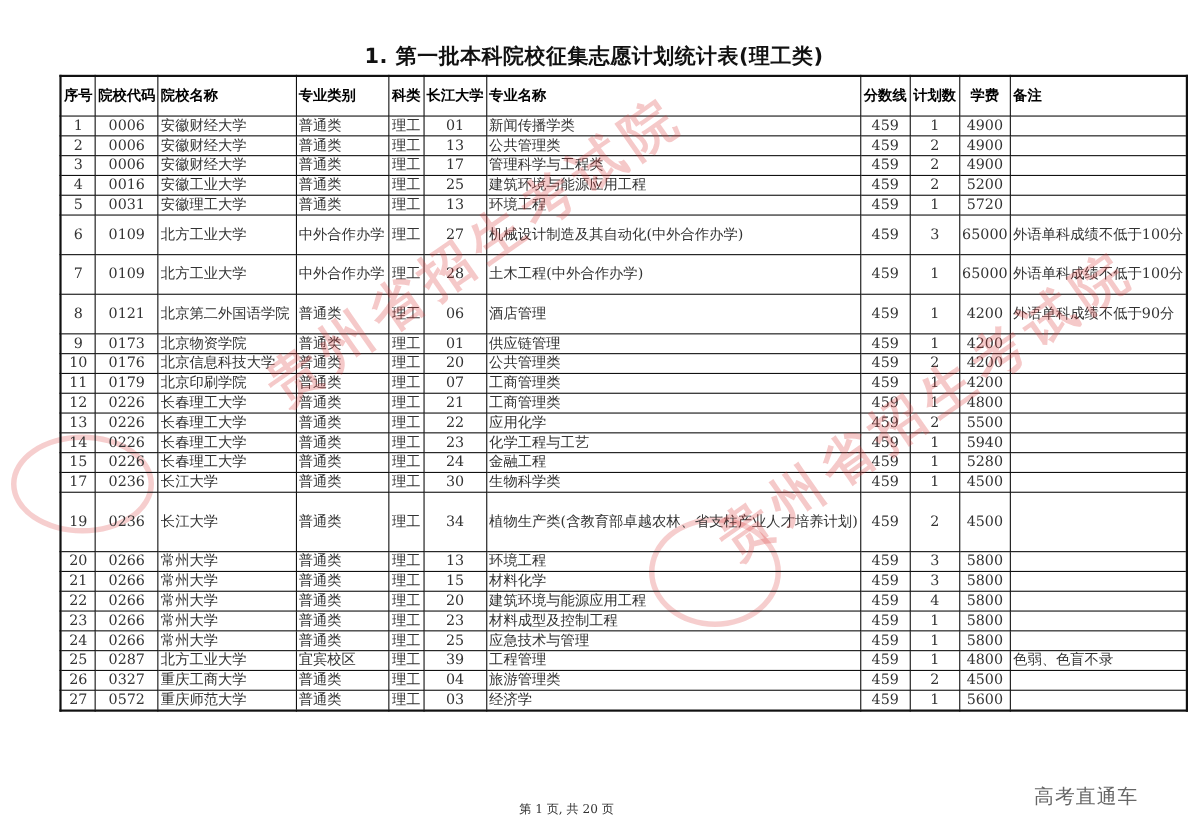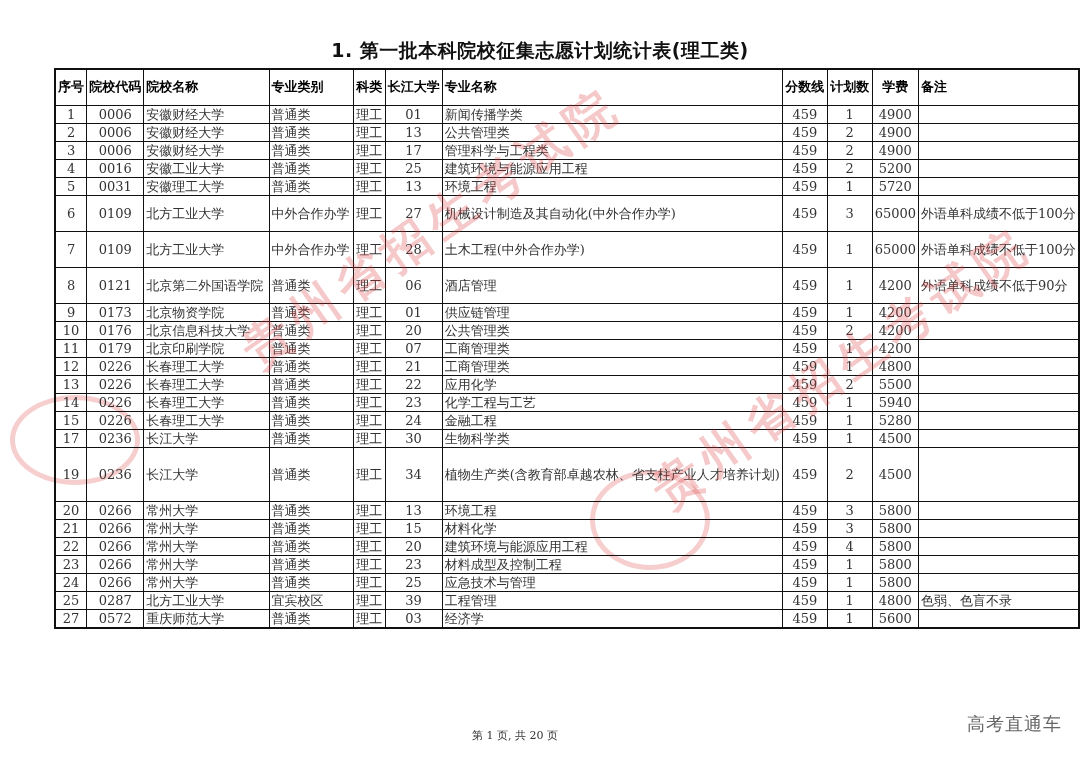--- a/index.html
+++ b/index.html
@@ -28,21 +28,21 @@
   th.c, td.c { text-align:center; }
   td.wrap { white-space:normal; line-height:17px; }
   tr.r1 td { height:17px; }
   tr.r2 td { height:35px; }
   tr.r3 td { height:53px; }
   .footer {
     position:absolute; left:472px; top:728px; font-size:11px; color:#333;
   }
   .brand {
     position:absolute; left:940px; top:712px; font-size:18px; color:#666;
-    font-family:"DejaVu Sans","Liberation Sans",sans-serif; letter-spacing:1px;margin-left:27px;
+    font-family:"DejaVu Sans","Liberation Sans",sans-serif; letter-spacing:1px;
   }
   .wm {
     position:absolute; color:rgba(220,60,60,0.28); font-family:"DejaVu Sans","Liberation Sans",sans-serif;
     font-weight:bold; font-size:48px; letter-spacing:8px; pointer-events:none; white-space:nowrap;
   }
   .wm1 { left:230px; top:330px; transform:rotate(-35deg); transform-origin:left top; }
   .wm2 { left:640px; top:470px; transform:rotate(-35deg); transform-origin:left top; }
   .seal {
     position:absolute; border:5px solid rgba(220,60,60,0.25); border-radius:50%; pointer-events:none;
   }
@@ -380,20 +380,33 @@
         <td class="l">宜宾校区</td>
         <td class="c">理工</td>
         <td class="c">39</td>
         <td class="l wrap">工程管理</td>
         <td class="c">459</td>
         <td class="c">1</td>
         <td class="c">4800</td>
         <td class="l wrap">色弱、色盲不录</td>
       </tr>
       <tr class="r1">
+        <td class="c">26</td>
+        <td class="c">0327</td>
+        <td class="l">重庆工商大学</td>
+        <td class="l">普通类</td>
+        <td class="c">理工</td>
+        <td class="c">04</td>
+        <td class="l wrap">旅游管理类</td>
+        <td class="c">459</td>
+        <td class="c">2</td>
+        <td class="c">4500</td>
+        <td class="l wrap"></td>
+      </tr>
+      <tr class="r1">
         <td class="c">27</td>
         <td class="c">0572</td>
         <td class="l">重庆师范大学</td>
         <td class="l">普通类</td>
         <td class="c">理工</td>
         <td class="c">03</td>
         <td class="l wrap">经济学</td>
         <td class="c">459</td>
         <td class="c">1</td>
         <td class="c">5600</td>

